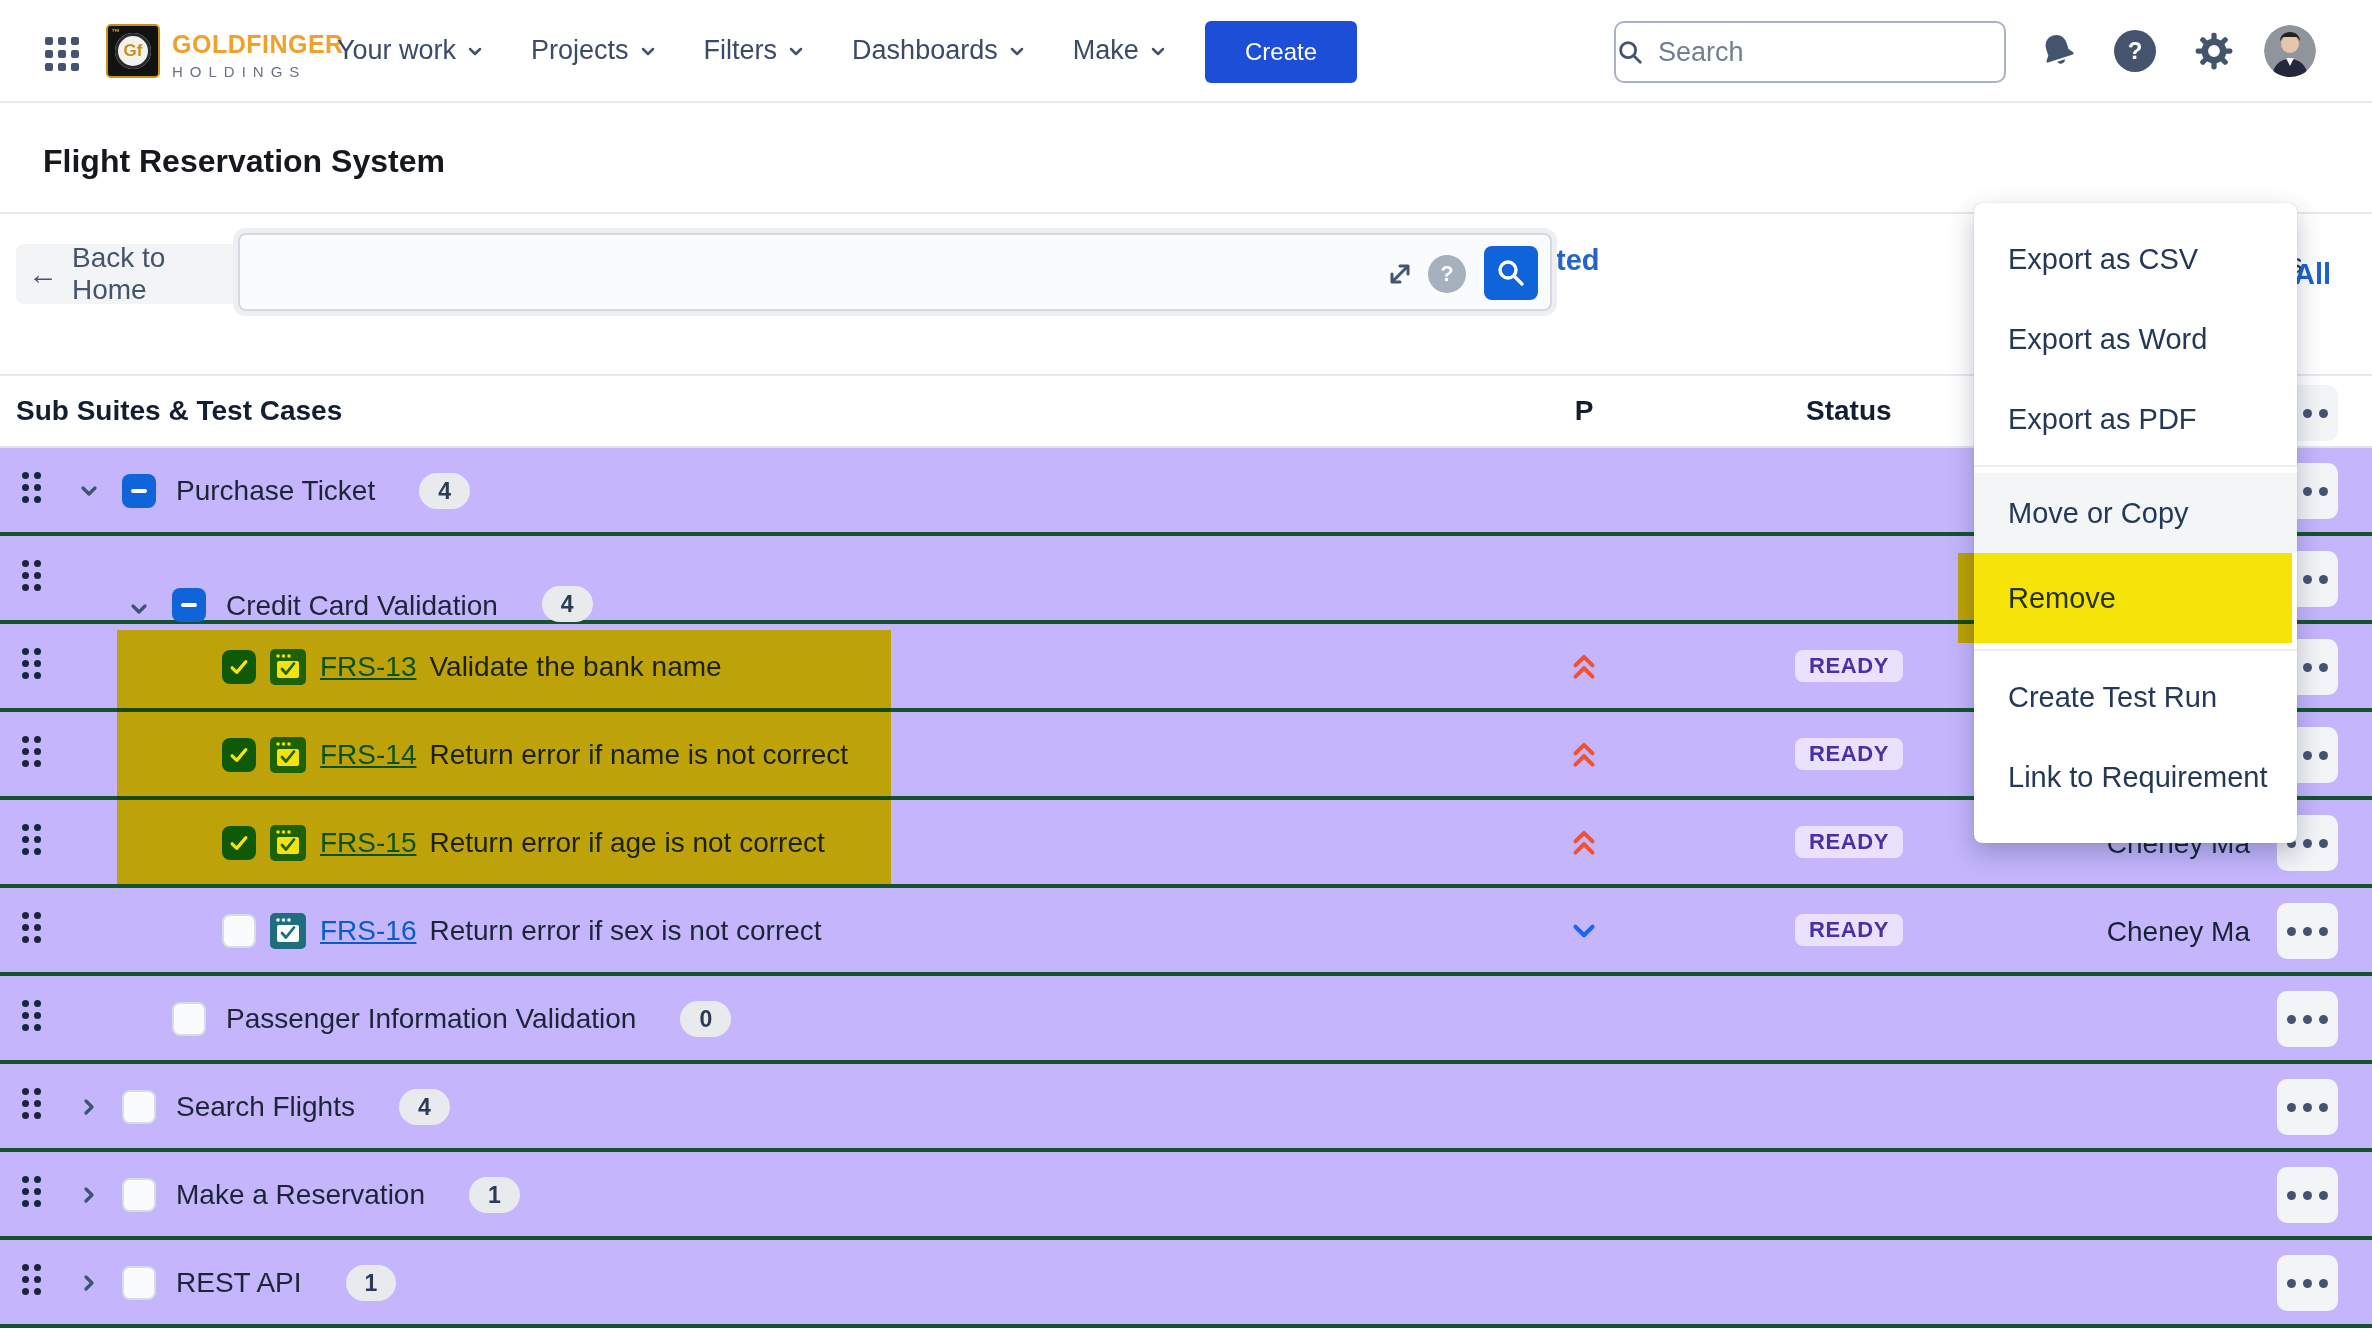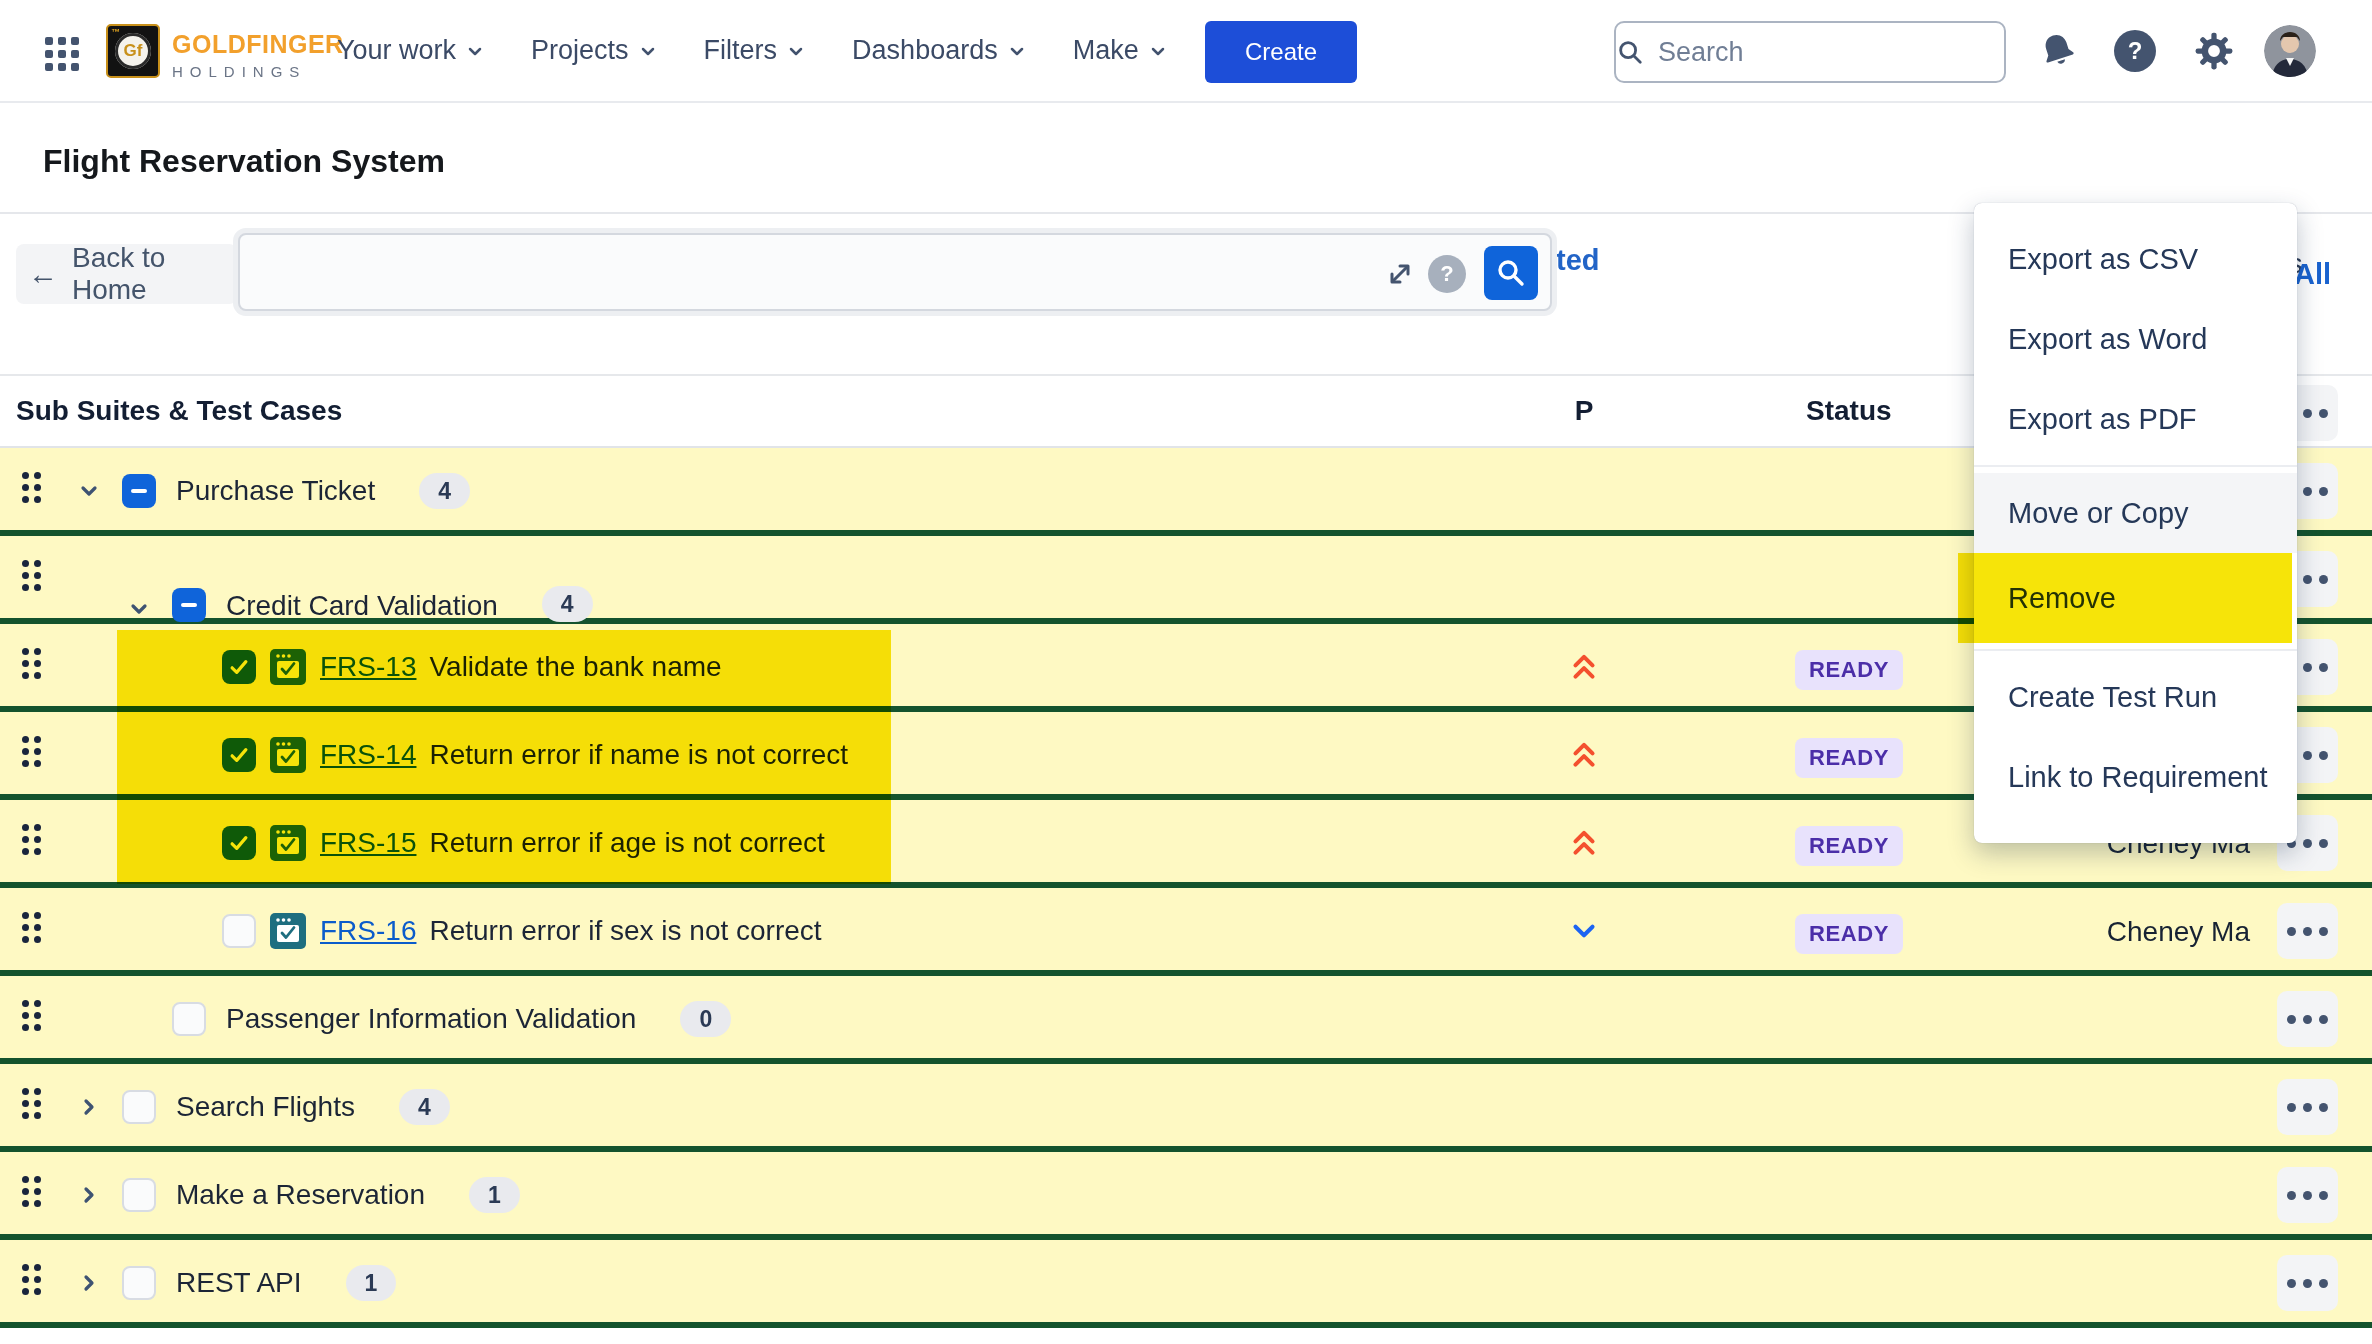--- a/index.html
+++ b/index.html
@@ -45,38 +45,38 @@
   .bs-help { position:absolute; right:84px; top:20px; width:38px; height:38px; border-radius:50%; background:#A7B0BD; color:#fff; font-size:22px; font-weight:bold; display:flex; align-items:center; justify-content:center; cursor:pointer; }
   .bs-btn { position:absolute; right:12px; top:11px; width:54px; height:54px; border:none; border-radius:8px; background:#0F64DA; display:flex; align-items:center; justify-content:center; cursor:pointer; }
   .all-link { position:absolute; left:2294px; top:258px; font-size:29px; font-weight:bold; color:#1A63CF; cursor:pointer; }
 
   
   .thead { position:absolute; left:0; top:374px; width:2372px; height:74px; border-top:2px solid #E6E8EB; border-bottom:2px solid #E1E4E8; background:#fff; }
   .th-name { position:absolute; left:16px; top:19px; font-size:28px; font-weight:bold; color:#131E33; }
   .th-p { position:absolute; left:1560px; top:19px; width:48px; text-align:center; font-size:28px; font-weight:bold; color:#131E33; }
   .th-status { position:absolute; left:1806px; top:19px; font-size:28px; font-weight:bold; color:#131E33; }
   .rows { position:absolute; left:0; top:448px; width:2372px; }
-  .row { position:relative; height:88px; border-bottom:6px solid #14532d; background:#fef9c3; }
+  .row { position:relative; height:88px; border-bottom:4px solid #14532d; background:#c4b5fd; }
   .drag-handle { position:absolute; left:22px; top:24px; display:grid; grid-template-columns:repeat(2,7px); grid-template-rows:repeat(3,7px); gap:5px; cursor:grab; }
   .drag-handle span { width:7px; height:7px; border-radius:50%; background:#19253D; }
   .cluster { position:absolute; top:0; height:86px; display:flex; align-items:center; }
   .cl-l0 { left:76px; gap:20px; }
   .cl-l1 { left:126px; gap:20px;align-items:flex-end; }
   .cl-l1b { left:172px; gap:20px; }
   .cl-test { left:222px; gap:13px; }
   .row-chevron { width:26px; height:26px; cursor:pointer; flex:none; }
   .cb { width:34px; height:34px; border-radius:8px; flex:none; cursor:pointer; }
   .cb-off { background:#FAFBFC; border:2px solid #D8DCE3; }
   .cb-on, .cb-ind { background:#0F64DA; display:flex; align-items:center; justify-content:center; }
   .row-label { font-size:28px; color:#1C2536; white-space:nowrap; }
   .suite-badge { margin-left:24px; height:36px; padding:0 19px; background:#E9EAEE; border-radius:18px; font-size:23px; font-weight:bold; color:#2B3A55; display:flex; align-items:center; }
   .tc-icon { flex:none; }
   .tc-key { font-size:28px; color:#0B5CCB; text-decoration:underline; cursor:pointer; white-space:nowrap; }
   .p-cell { position:absolute; left:1561px; top:0; width:46px; height:86px; display:flex; align-items:center; justify-content:center; }
-  .status-badge { position:absolute; left:1795px; top:26px; height:40px; padding:0 14px; background:#E8E2FC; border-radius:8px; font-size:22px; font-weight:bold; letter-spacing:.6px; color:#4B2EA8; display:flex; align-items:center; }
+  .status-badge { position:absolute; left:1795px; top:26px; height:32px; padding:0 14px; background:#E8E2FC; border-radius:8px; font-size:22px; font-weight:bold; letter-spacing:.6px; color:#4B2EA8; display:flex; align-items:center; }
   .assignee { position:absolute; right:122px; top:28px; font-size:28px; color:#172233; }
   .more-btn { position:absolute; left:2277px; top:15px; width:61px; height:56px; background:#F3F4F6; border:none; border-radius:10px; display:flex; align-items:center; justify-content:center; gap:7px; cursor:pointer; }
   .thead .more-btn { top:9px; }
   .more-btn i { width:9px; height:9px; border-radius:50%; background:#44546F; }
 
   
   .ctx-menu { position:absolute; left:1974px; top:203px; width:323px; background:#fff; border-radius:8px; box-shadow:0 10px 26px rgba(23,43,77,.28), 0 0 1px rgba(9,30,66,.32); padding:16px 0 26px 0; z-index:50; }
   .ctx-item { height:80px; display:flex; align-items:center; padding-left:34px; font-size:29px; color:#253858; cursor:pointer; }
   .ctx-item.hovered { background:#F4F5F7; }
   .ctx-item.tall { height:90px; }

